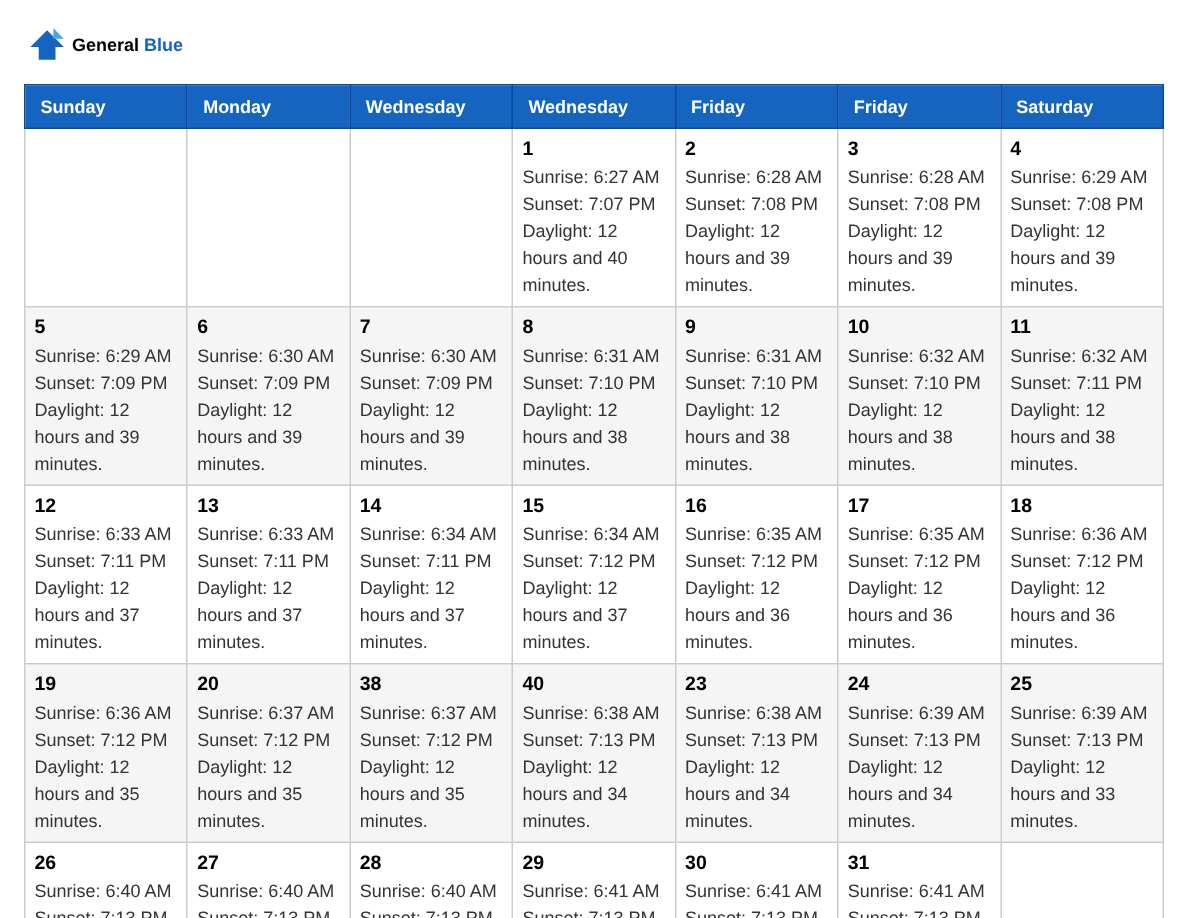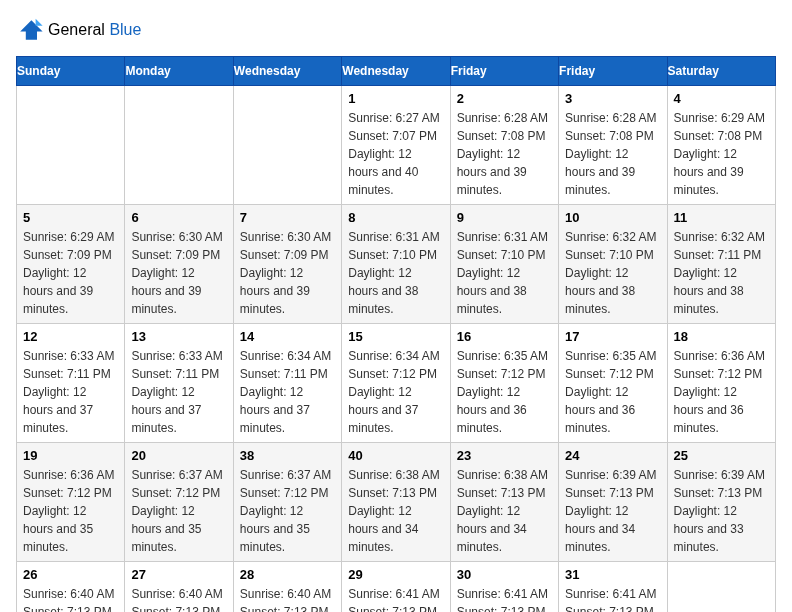--- a/index.html
+++ b/index.html
@@ -40,21 +40,21 @@
     table {
       width: 100%;
       border-collapse: collapse;
       font-size: 11px;
     }
     thead tr {
       background-color: #1565c0;
       color: #fff;
     }
     thead th {
-      padding: 7px 0;
+      padding: 7px 10px;
       text-align: left;
       font-weight: bold;
       font-size: 12px;
       border: 1px solid #0d47a1;
     }
     tbody td {
       border: 1px solid #ccc;
       vertical-align: top;
       padding: 5px 6px;
       width: calc(100% / 7);
@@ -83,21 +83,21 @@
 <body>
 
 <div class="header">
   <div class="logo">
     <svg class="logo-icon" viewBox="0 0 40 40">
       <rect width="40" height="40" fill="white"></rect>
       <polygon points="22,6 38,22 30,22 30,34 14,34 14,22 6,22" fill="#1565c0"></polygon>
       <polygon points="28,4 38,14 28,14" fill="#42a5f5"></polygon>
     </svg>
     <div>
-      <div style="font-size:16px;font-weight:normal;color:#000;">General
+      <div style="font-size:12px;font-weight:bold;color:#000;">General
         <span style="color:#1565c0;">Blue</span>
       </div>
     </div>
   </div>
   <div class="title-block">
     <div class="month-title"></div>
     <div class="location"></div>
   </div>
 </div>
 

